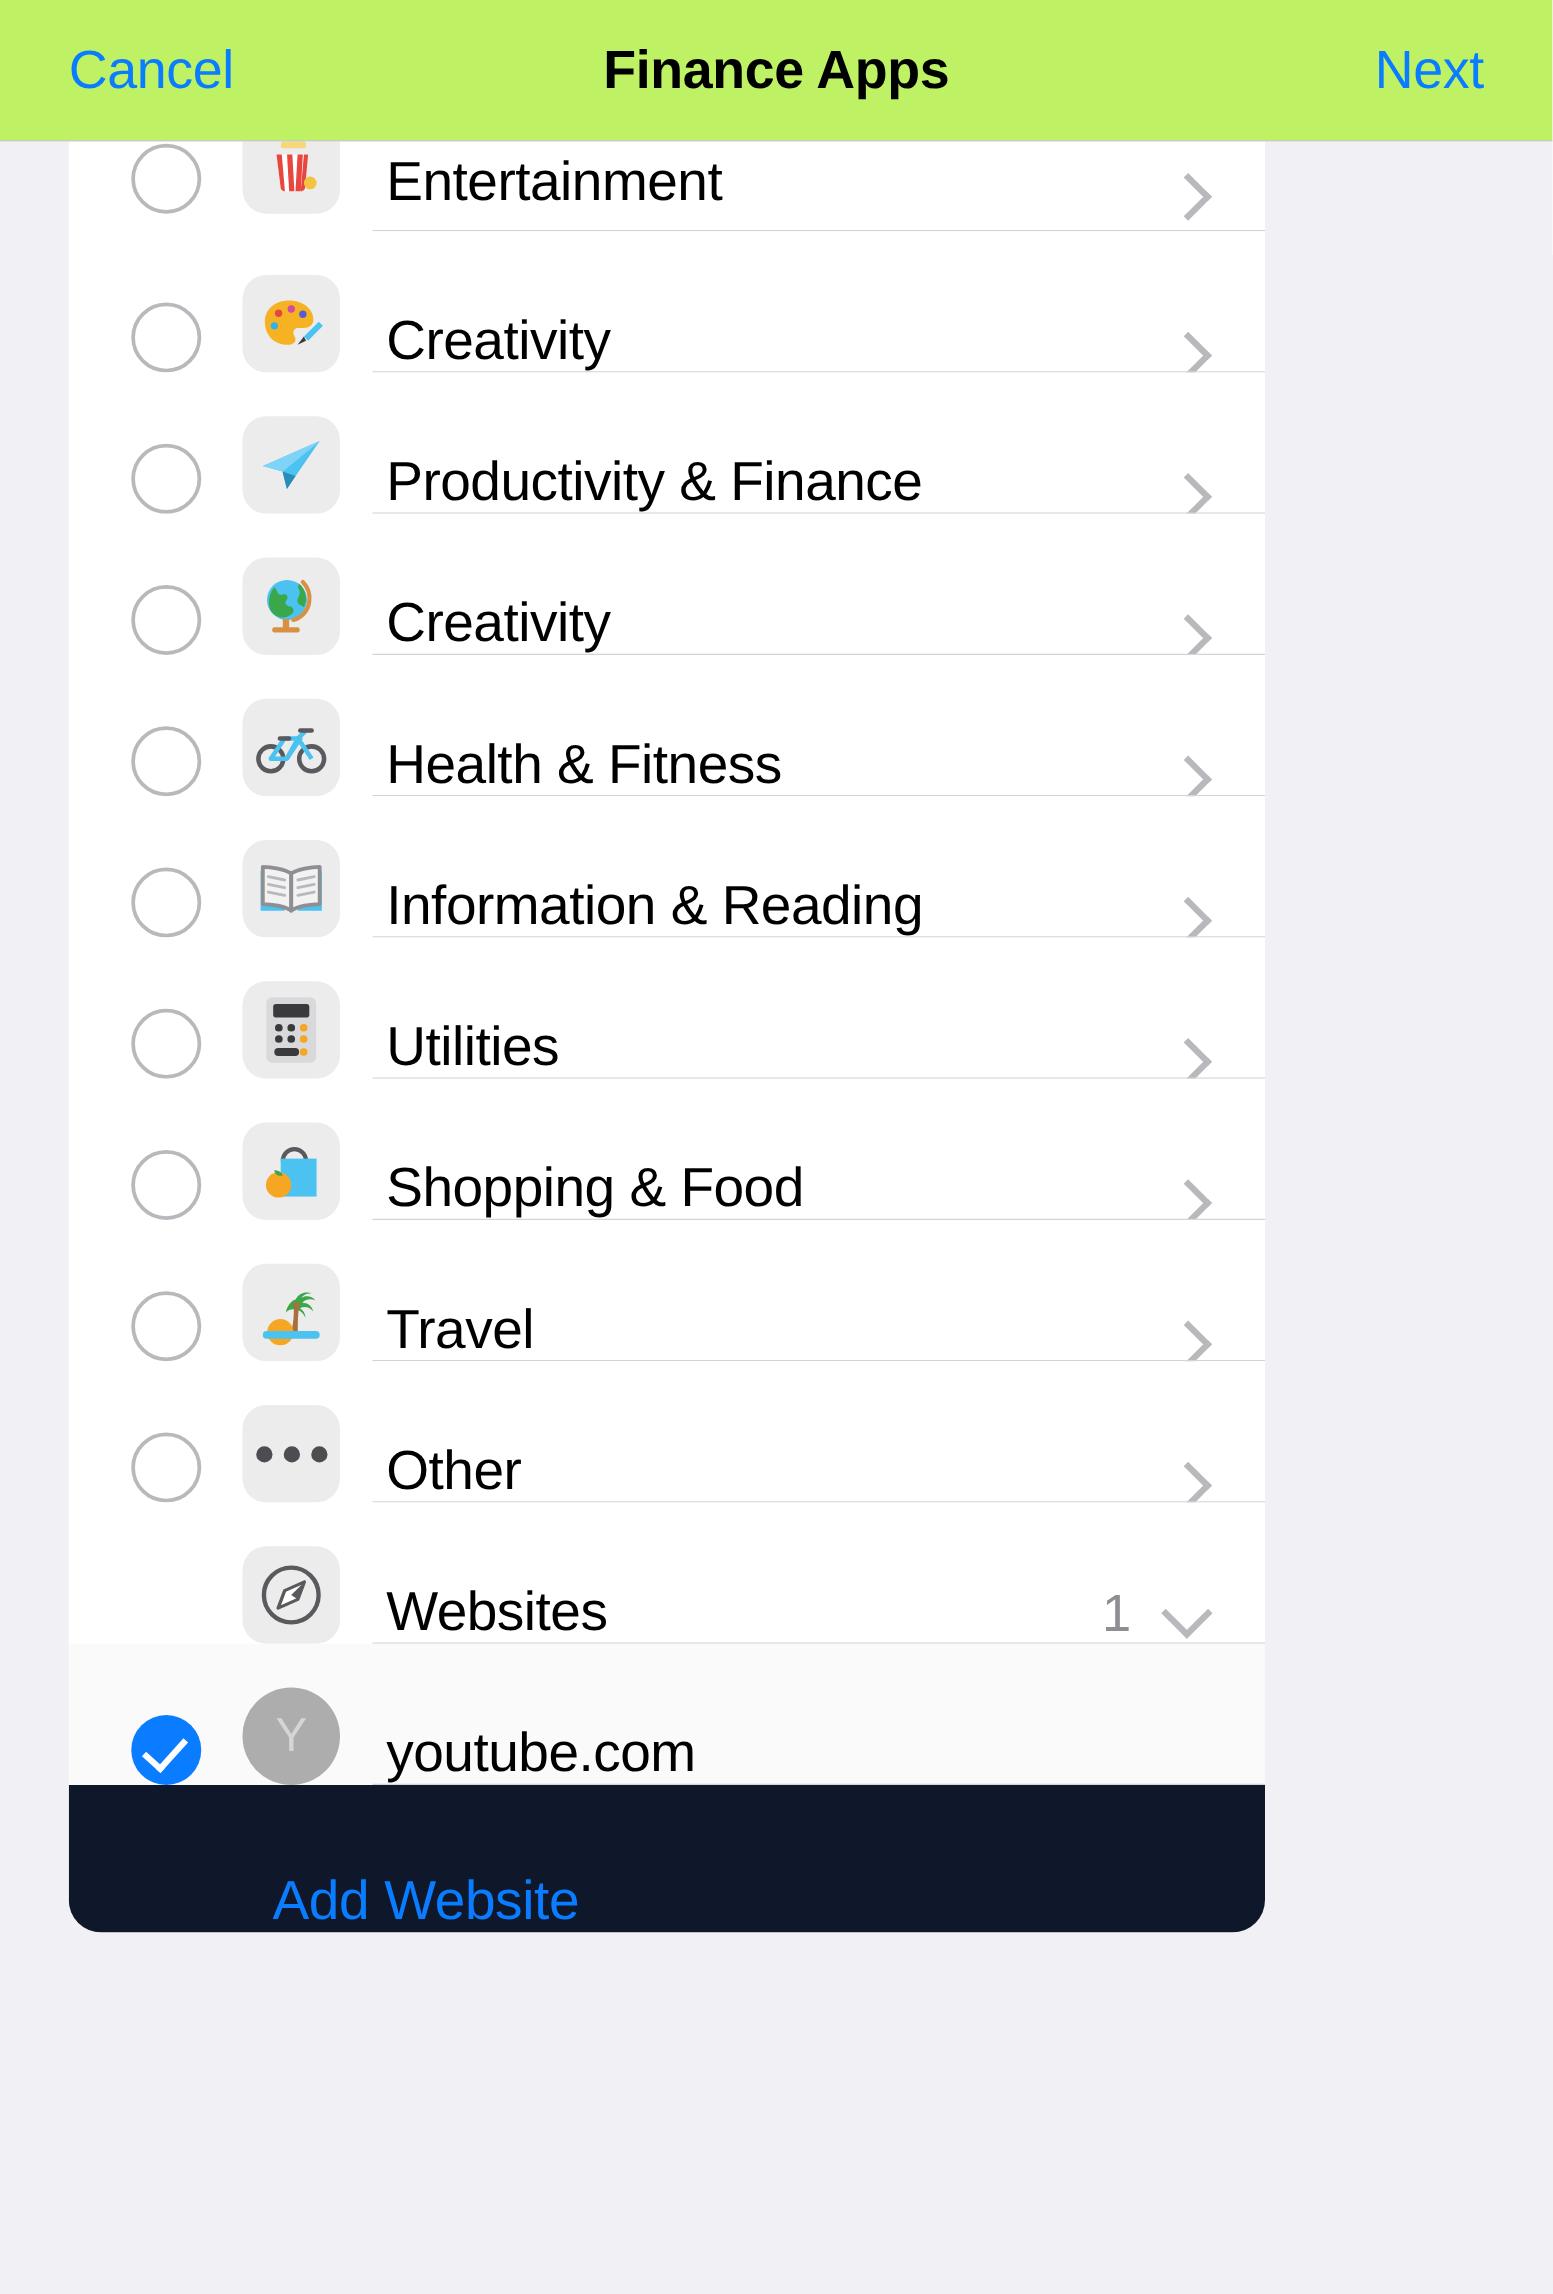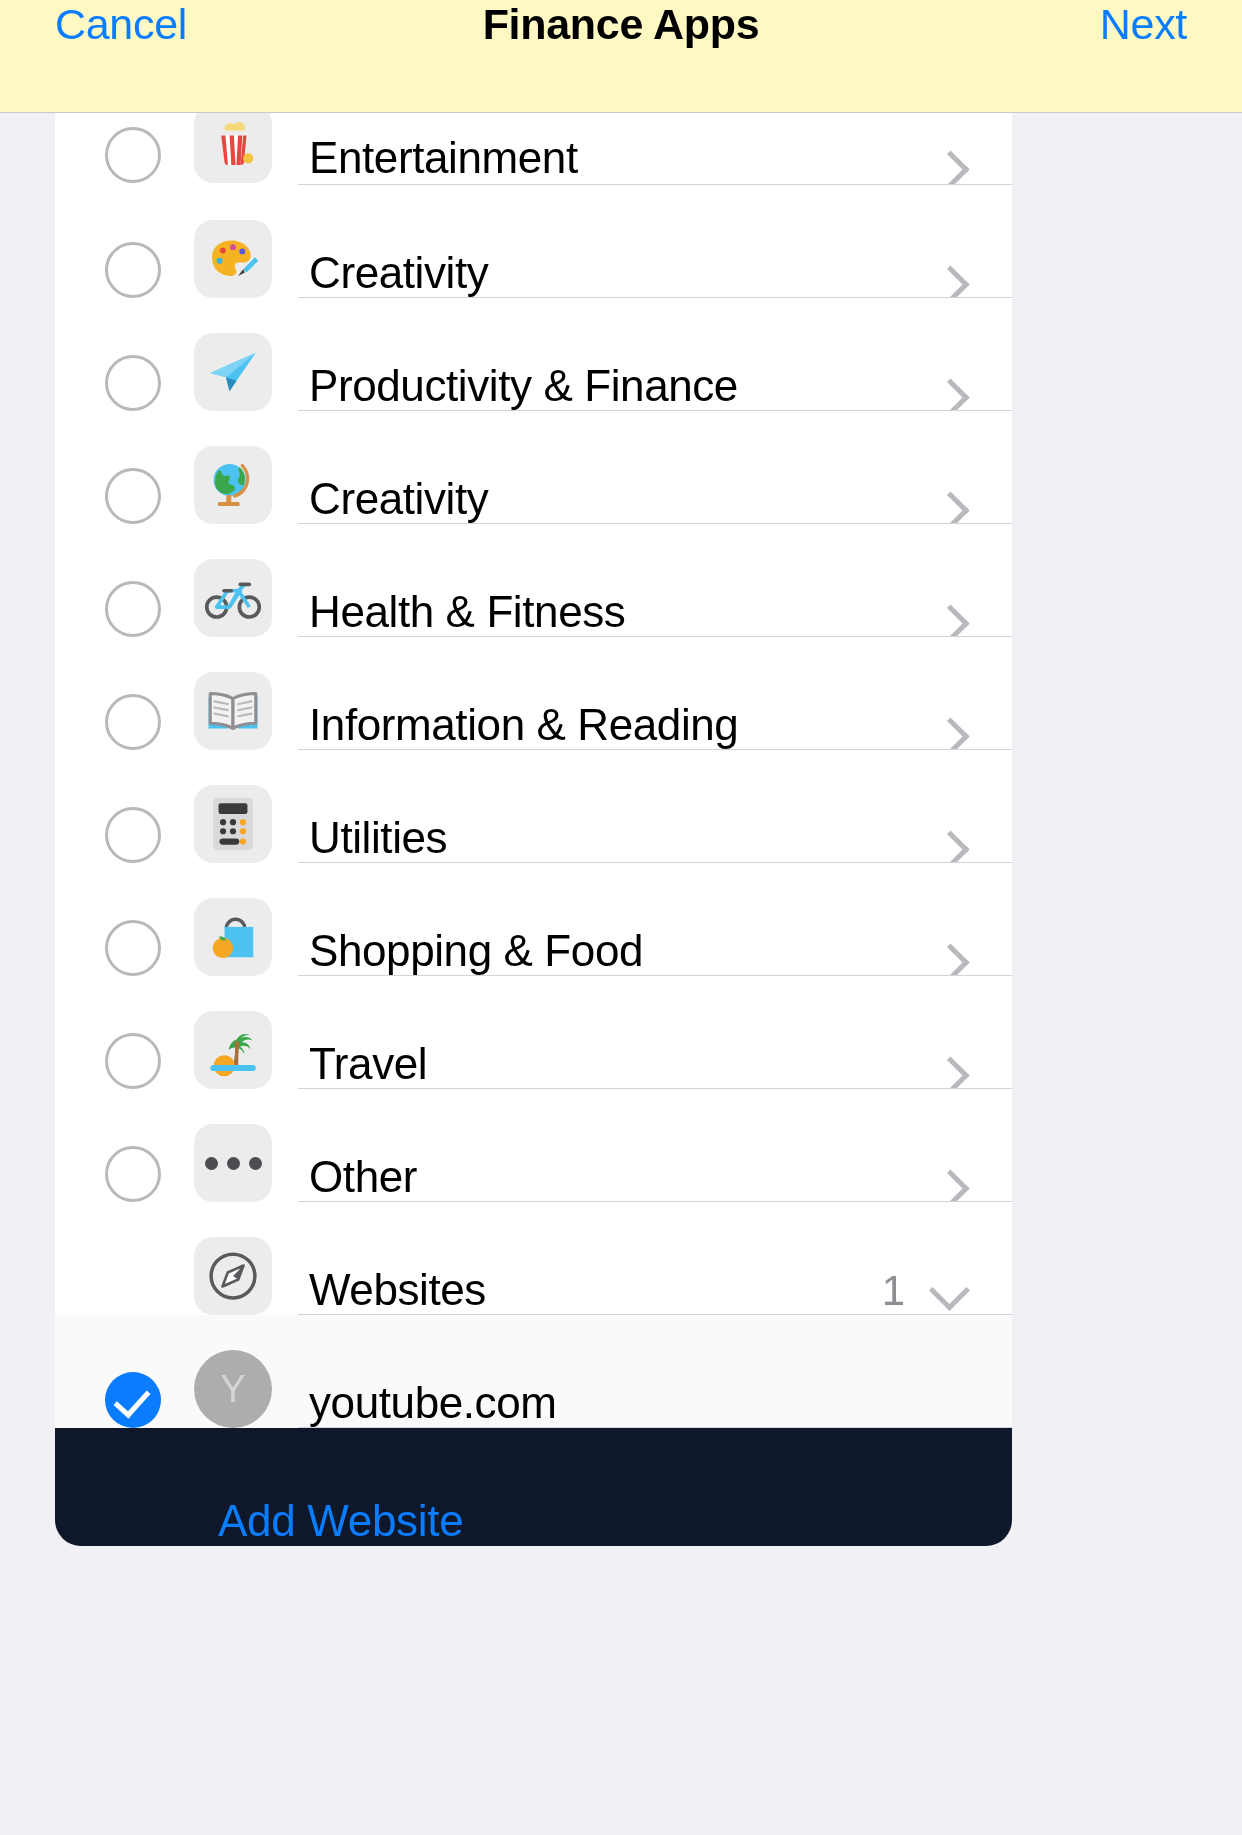--- a/index.html
+++ b/index.html
@@ -16,24 +16,25 @@
     position: relative;
   }
 
   
   .navbar {
     position: absolute;
     top: 0;
     left: 0;
     width: 1242px;
     height: 113px;
-    background: #fef9c3;
+    background: #bef264;
     border-bottom: 1px solid #c8c7cc;
     box-sizing: border-box;
     display: flex;
+    align-items: center;
     justify-content: space-between;
     padding: 0 55px;
     z-index: 5;
   }
   .nav-btn {
     font-size: 43px;
     color: #0a7cff;
     letter-spacing: -0.3px;
     white-space: nowrap;
     cursor: pointer;
@@ -65,21 +66,21 @@
 
   .row {
     display: flex;
     align-items: flex-end;
     position: relative;
     height: 113px;
     background: #ffffff;
     padding-left: 50px;
     box-sizing: border-box;
   }
-  .row.clipped-top { height: 72px; padding-bottom: 2px; }
+  .row.clipped-top { height: 72px; padding-bottom: 14px; }
   .row.website { background: #fafafb; height: 113px; }
   .row.addwebsite {
     background: #0f172a;
     height: 118px;
     justify-content: flex-start;
     padding-left: 163px;
   }
 
   
   .row .sep {

